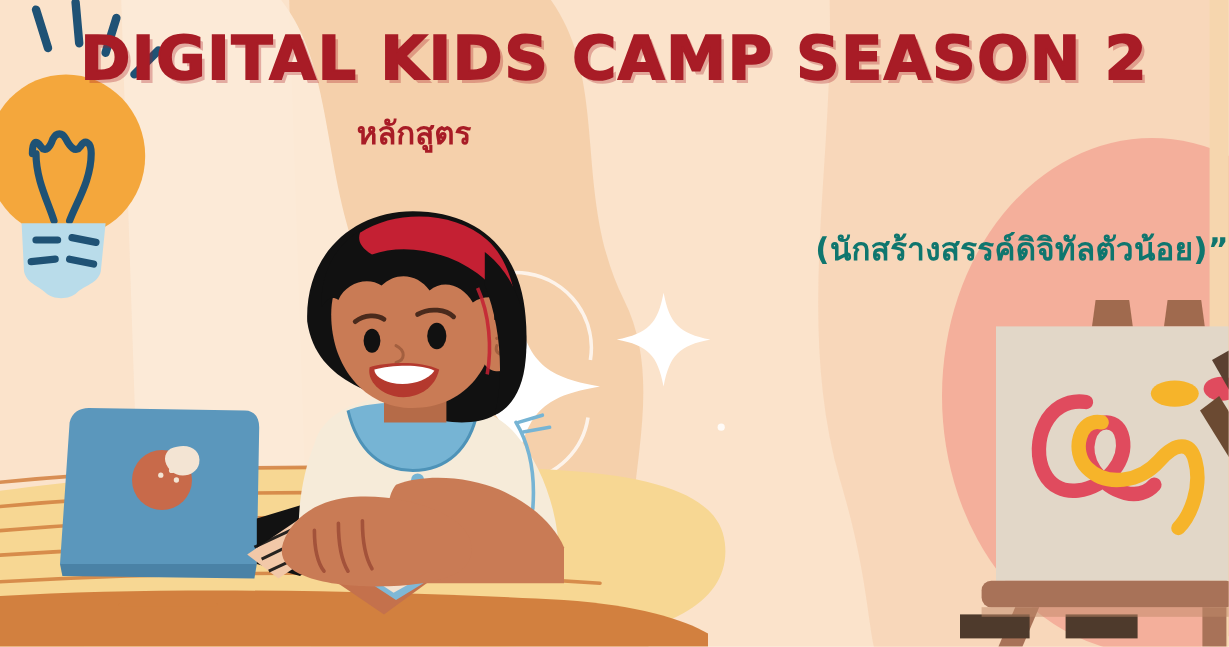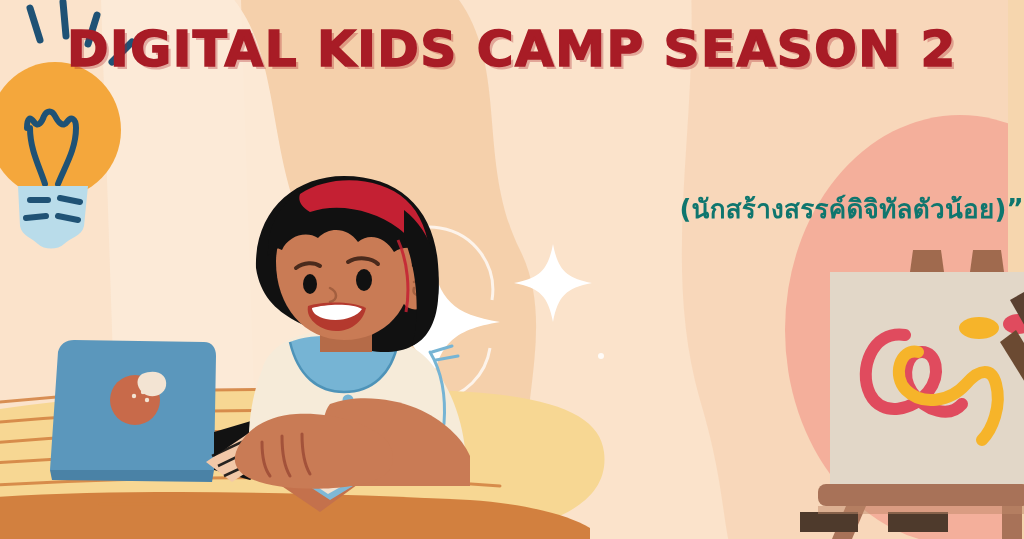--- a/index.html
+++ b/index.html
@@ -247,16 +247,17 @@
     <path d="M236,452 C244,430 266,416 296,414 C330,412 364,422 382,436 C398,450 396,470 380,478 C352,492 282,492 254,480 C238,474 232,464 236,452 Z" fill="#C97B55"></path>
     <g stroke="#A3523A" stroke-width="3" fill="none" stroke-linecap="round">
       <path d="M262,442 C262,456 264,468 270,476"></path>
       <path d="M282,436 C282,452 284,466 290,476"></path>
       <path d="M302,434 C302,450 304,464 310,474"></path>
     </g>
   </svg>
 
   <div id="text-block">
     <div id="main-title">DIGITAL KIDS CAMP SEASON 2</div>
+    <div id="subtitle-label">หลักสูตร</div>
     <div id="course-line-2">(นักสร้างสรรค์ดิจิทัลตัวน้อย)”</div>
   </div>
 
 </div>
 
 </body></html>

